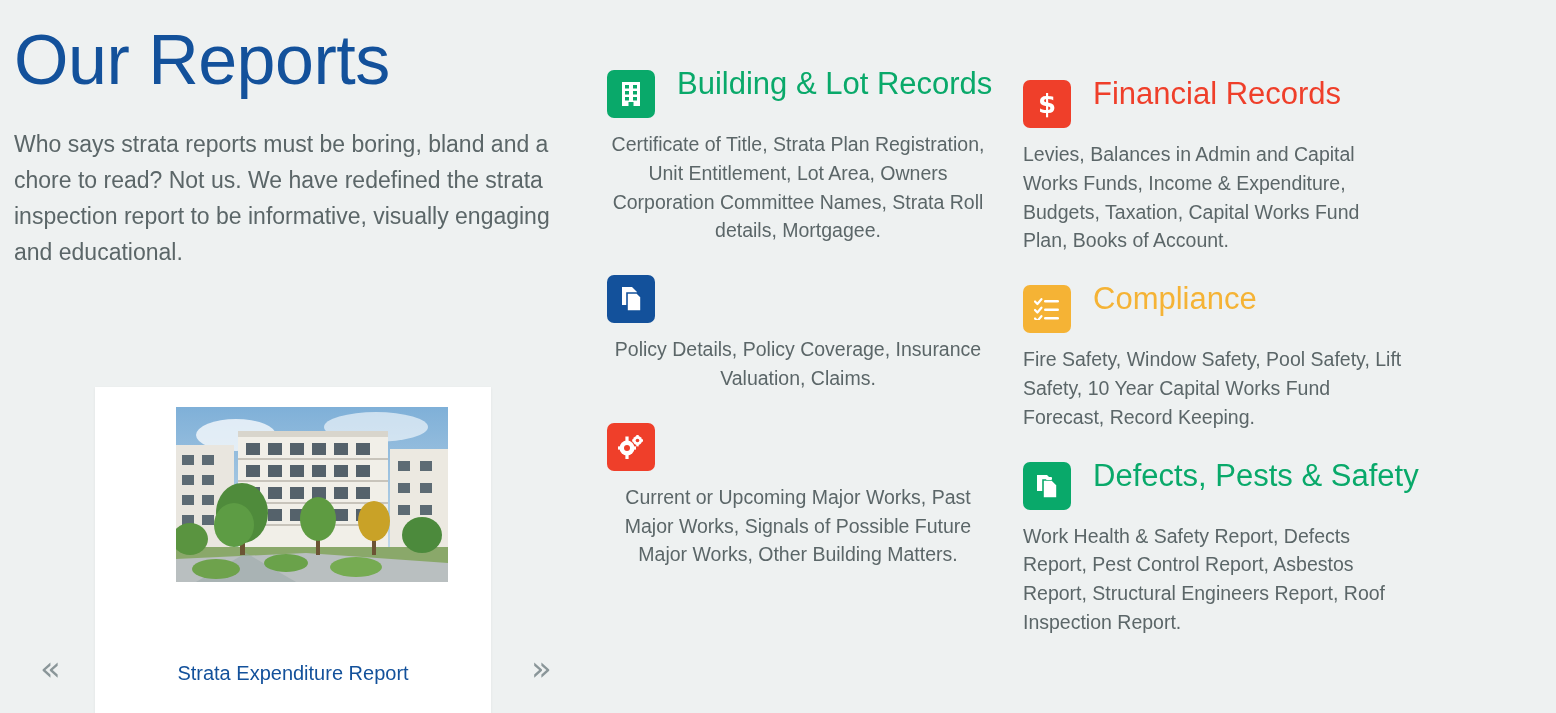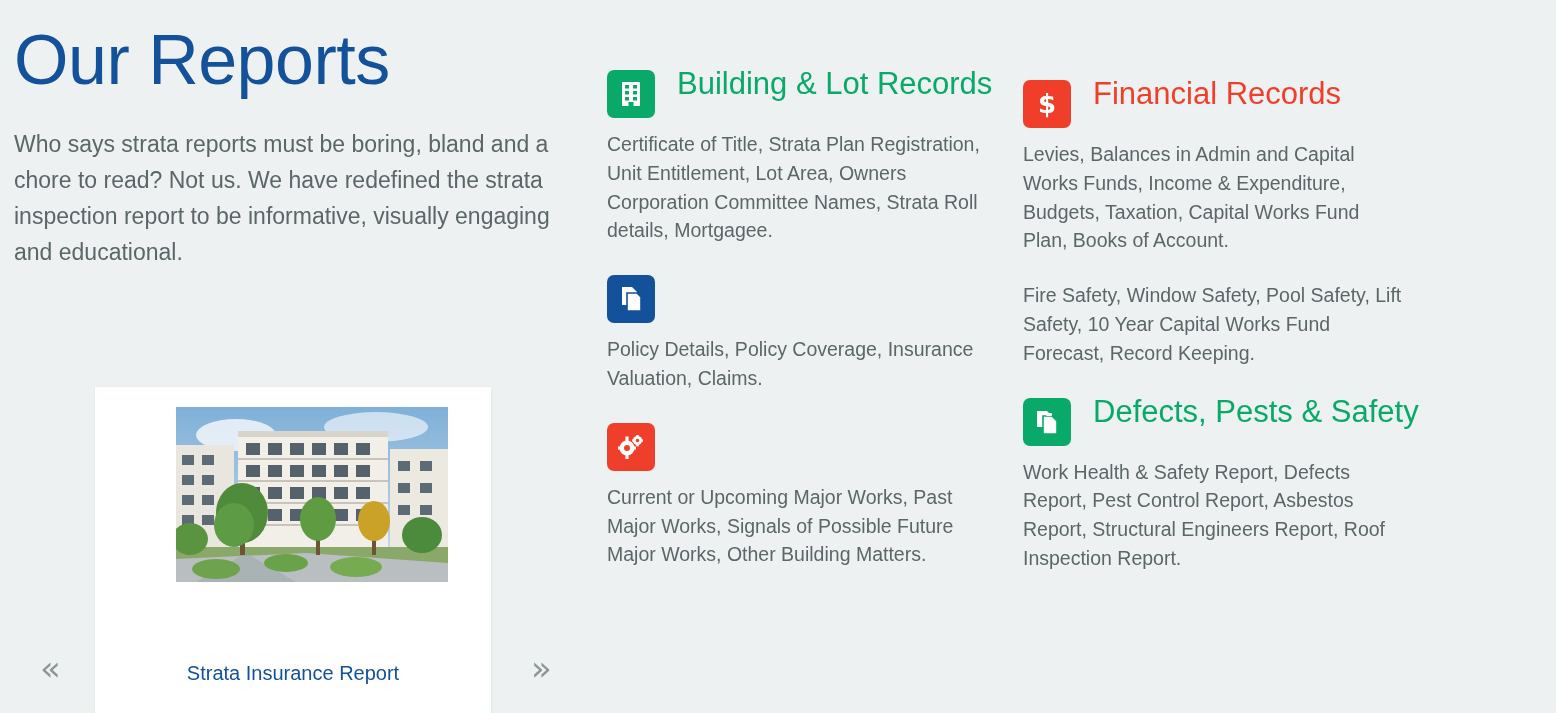--- a/index.html
+++ b/index.html
@@ -124,21 +124,21 @@
     padding-top: 2px;
   }
   .feature-body {
     font-size: 19.5px;
     line-height: 28.8px;
     color: #5b6668;
     margin: 0;
     padding-left: 0;
     width: 385px;
   }
-  .col-mid .feature-body { width: 382px; }
+  .col-mid .feature-body { width: 382px; text-align: center; }
   .col-right .feature-body { width: 382px; }
 </style>
 </head>
 <body>
 
 <div class="page">
 
   <div class="left-col">
     <h1 class="page-title">Our Reports</h1>
     <p class="intro">Who says strata reports must be boring, bland and a chore to read? Not us. We have redefined the strata inspection report to be informative, visually engaging and educational.</p>
@@ -231,21 +231,21 @@
             <ellipse cx="198" cy="114" rx="16" ry="20" fill="#c9a227"></ellipse>
             <ellipse cx="246" cy="128" rx="20" ry="18" fill="#4c8a3c"></ellipse>
             <ellipse cx="14" cy="132" rx="18" ry="16" fill="#5a9440"></ellipse>
           </g>
 
           <ellipse cx="110" cy="156" rx="22" ry="9" fill="#6aa24a"></ellipse>
           <ellipse cx="180" cy="160" rx="26" ry="10" fill="#76ab52"></ellipse>
           <ellipse cx="40" cy="162" rx="24" ry="10" fill="#6ea24c"></ellipse>
         </svg>
       </div>
-      <div class="card-caption">Strata Insurance Report</div>
+      <div class="card-caption">Strata Expenditure Report</div>
     </div>
   </div>
 
   <div class="col col-mid">
 
     <div class="feature">
       <div class="feature-head">
         <div class="icon-box" style="background:#09a96a">
           <svg width="24" height="26" viewBox="0 0 24 26" fill="#ffffff" xmlns="http://www.w3.org/2000/svg">
             <path d="M3 1h18v24H3z" fill="#ffffff"></path>
@@ -313,20 +313,33 @@
           <svg width="16" height="28" viewBox="0 0 16 28" xmlns="http://www.w3.org/2000/svg">
             <text x="8" y="23" font-family="DejaVu Sans, sans-serif" font-size="26" font-weight="bold" fill="#ffffff" text-anchor="middle">$</text>
           </svg>
         </div>
         <h2 class="feature-title" style="color:#ef3f2a">Financial Records</h2>
       </div>
       <p class="feature-body">Levies, Balances in Admin and Capital Works Funds, Income &amp; Expenditure, Budgets, Taxation, Capital Works Fund Plan, Books of Account.</p>
     </div>
 
     <div class="feature">
+      <div class="feature-head">
+        <div class="icon-box" style="background:#f5b335">
+          <svg width="26" height="22" viewBox="0 0 26 22" fill="#ffffff" xmlns="http://www.w3.org/2000/svg">
+            <path d="M1 3.5 L3.4 6 L7.4 1.2" stroke="#ffffff" stroke-width="2.2" fill="none" stroke-linecap="round" stroke-linejoin="round"></path>
+            <rect x="10" y="2" width="15" height="2.6" rx="1.3"></rect>
+            <path d="M1 12 L3.4 14.5 L7.4 9.7" stroke="#ffffff" stroke-width="2.2" fill="none" stroke-linecap="round" stroke-linejoin="round"></path>
+            <rect x="10" y="10.5" width="15" height="2.6" rx="1.3"></rect>
+            <path d="M1 20.5 L3.4 23 L7.4 18.2" stroke="#ffffff" stroke-width="2.2" fill="none" stroke-linecap="round" stroke-linejoin="round"></path>
+            <rect x="10" y="19" width="15" height="2.6" rx="1.3"></rect>
+          </svg>
+        </div>
+        <h2 class="feature-title" style="color:#f5b335">Compliance</h2>
+      </div>
       <p class="feature-body">Fire Safety, Window Safety, Pool Safety, Lift Safety, 10 Year Capital Works Fund Forecast, Record Keeping.</p>
     </div>
 
     <div class="feature">
       <div class="feature-head">
         <div class="icon-box" style="background:#09a96a">
           <svg width="24" height="26" viewBox="0 0 24 26" xmlns="http://www.w3.org/2000/svg">
             <path d="M2 2h10l4 4v12H2z" fill="#ffffff"></path>
             <path d="M8 7h9l5 5v13H8z" fill="#ffffff" stroke="#09a96a" stroke-width="1.6"></path>
             <rect x="11" y="4" width="6" height="3" rx="1" fill="#ffffff"></rect>

